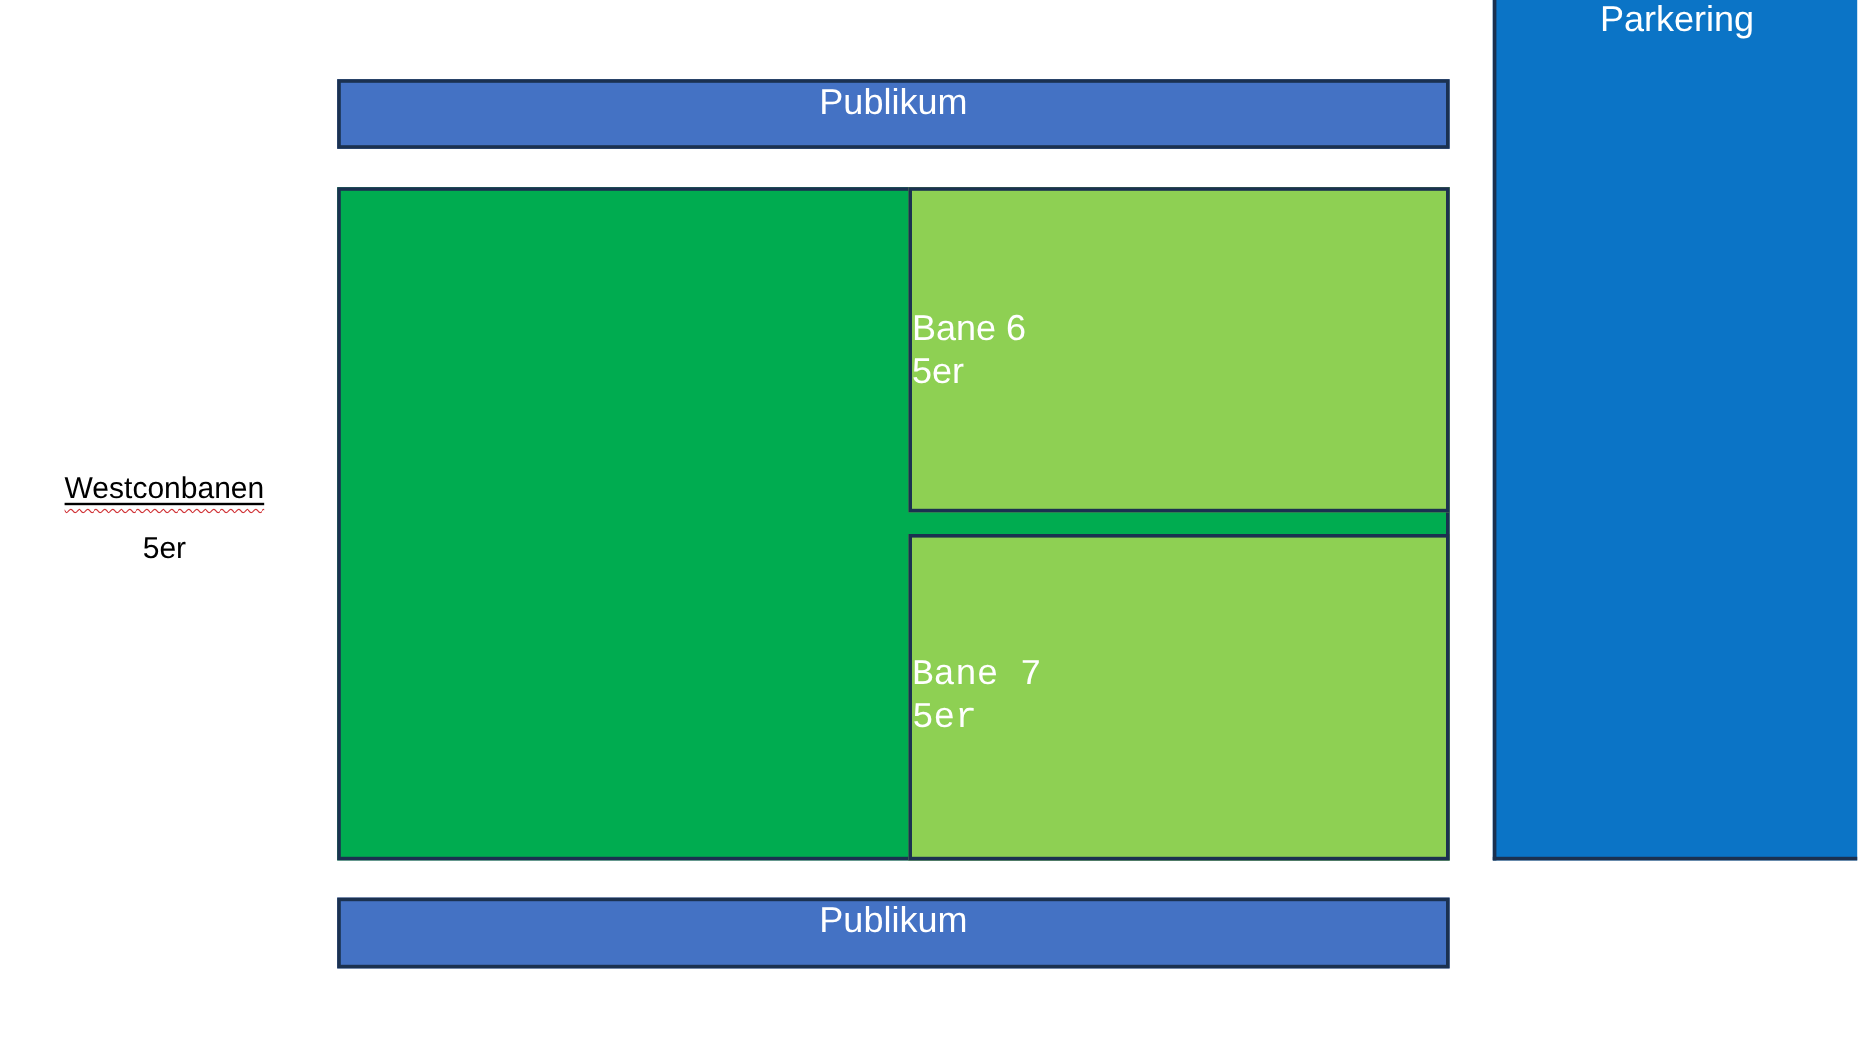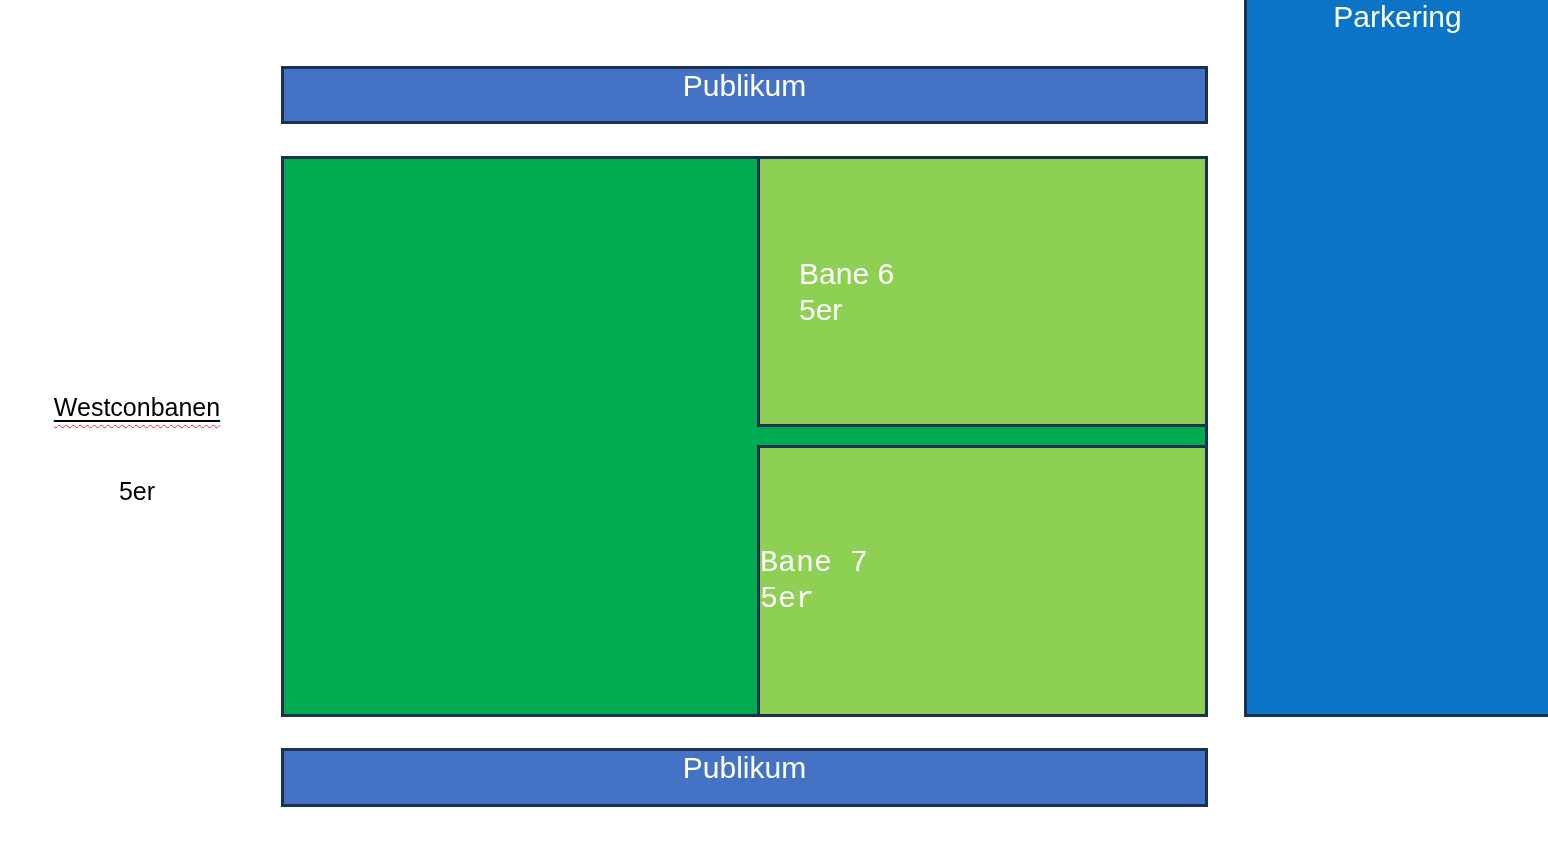--- a/index.html
+++ b/index.html
@@ -37,34 +37,34 @@
   }
   .stand { background: var(--stand_fill); }
   .stand-top    { left: 281px; top: 66px;  width: 927px; height: 58px; }
   .stand-bottom { left: 281px; top: 748px; width: 927px; height: 59px; }
   .main-field   { left: 281px; top: 156px; width: 927px; height: 561px; background: var(--field_fill); }
   .pitch {
     background: var(--pitch_fill);
     flex-direction: column;
     line-height: 36px;
   }
-  .pitch-6 { left: 757px; top: 156px; width: 451px; height: 271px; padding-left: 39px; }
+  .pitch-6 { left: 757px; top: 156px; width: 451px; height: 271px; }
   .pitch-7 { left: 757px; top: 445px; width: 451px; height: 272px; font-family: Liberation Mono, monospace; }
   .parking {
     left: 1244px; top: 0; width: 304px; height: 717px;
     background: var(--parking_fill);
     border-top: none;
     border-right: none;
   }
   .left-label {
     position: absolute;
     left: 17px; top: 393px; width: 240px;
     display: flex;
     flex-direction: column;
-    gap: 55px;
+    gap: 21px;
     color: var(--text_dark);
     font-size: 25px;
     line-height: 29px;
     text-align: center;
   }
   .venue-name {
     text-decoration: underline;
     text-decoration-thickness: 1.5px;
     text-underline-offset: 4px;
     text-decoration-skip-ink: none;

